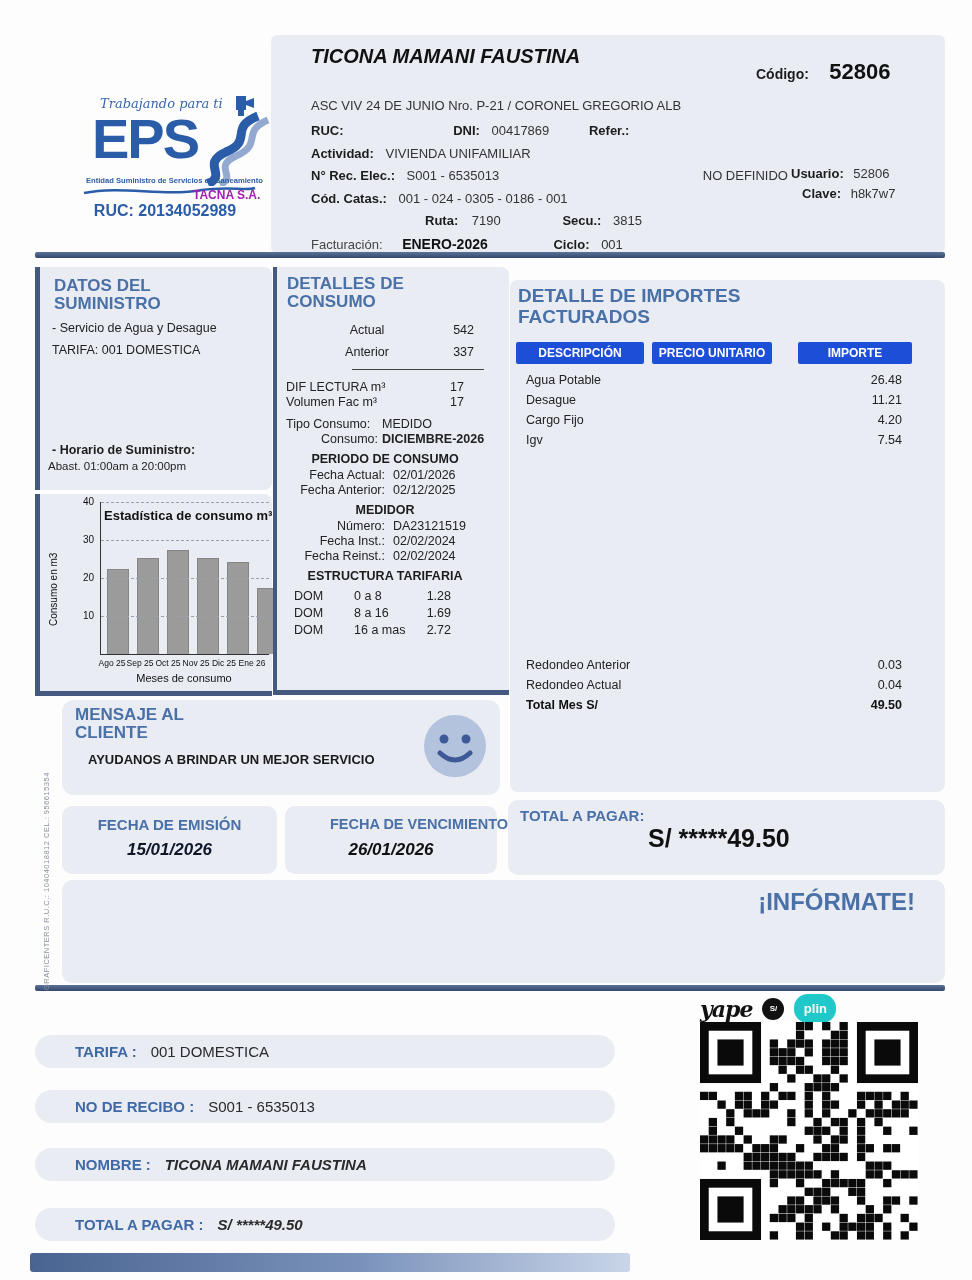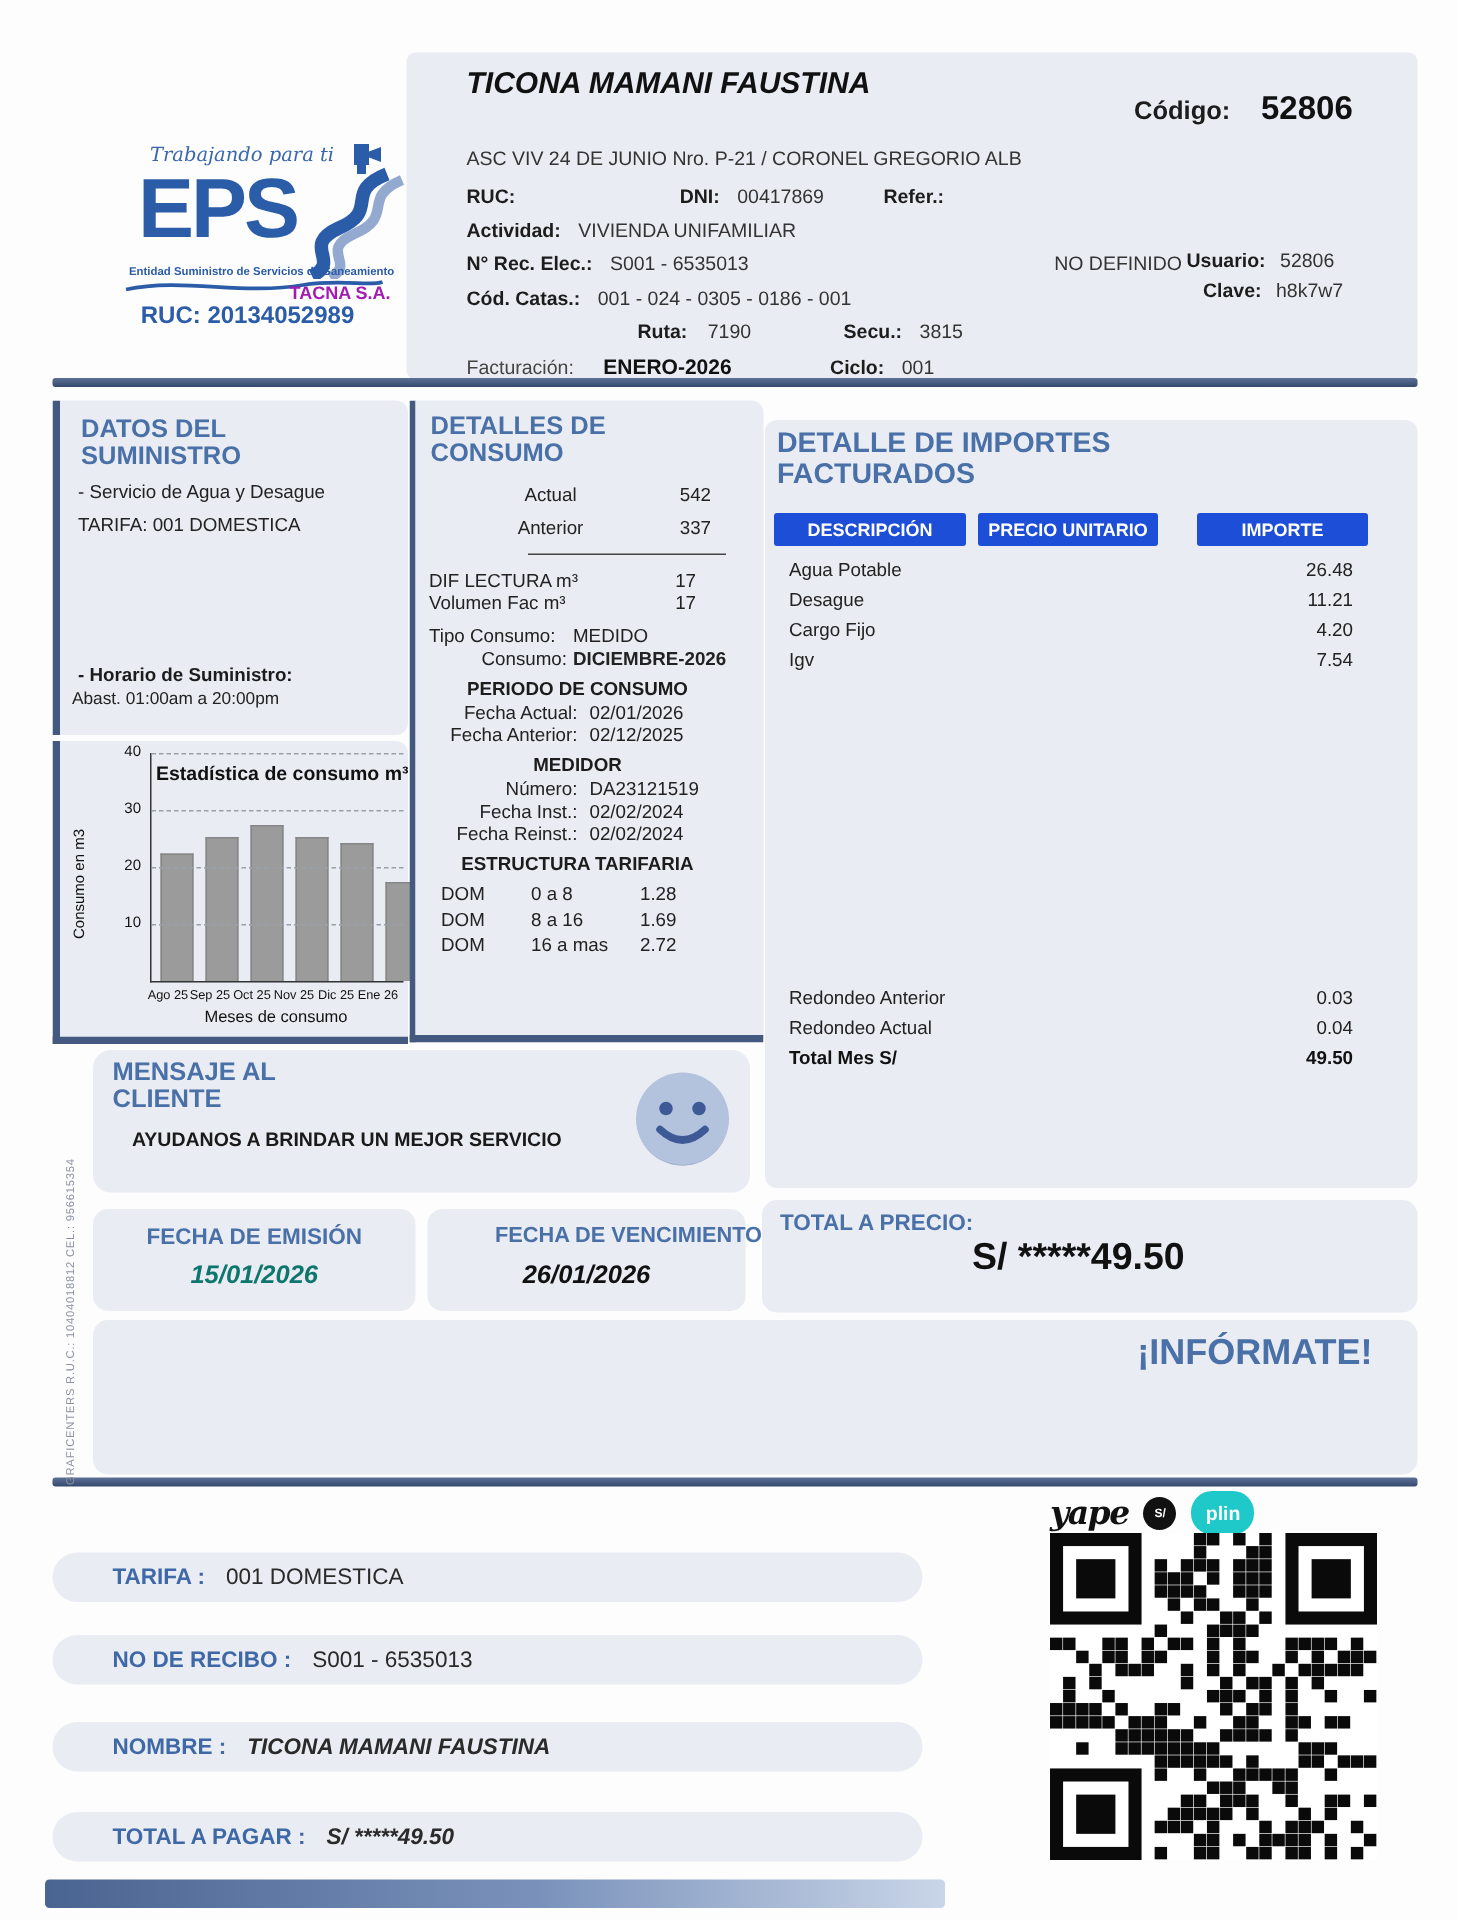--- a/index.html
+++ b/index.html
@@ -57,21 +57,21 @@
     <svg class="abs" style="left:22px;top:97px;" width="175" height="12" viewBox="0 0 175 12">
       <path d="M2,8 C40,0 80,12 120,5 C145,1 165,6 173,3" stroke="#2b5ca8" stroke-width="2.5" fill="none"></path>
     </svg>
     <div class="abs b" style="left:133px;top:100px;font-size:12px;color:#a21caf;">TACNA S.A.</div>
     <div class="abs b" style="left:0;top:114px;width:210px;text-align:center;font-size:16px;color:#2b5ca8;">RUC: 20134052989</div>
   </div>
 
   <div class="box" style="left:271px;top:35px;width:674px;height:218px;">
     <div class="abs b i" style="left:40px;top:10px;font-size:20px;color:#111;">TICONA MAMANI FAUSTINA</div>
     <div class="abs" style="left:485px;top:24px;">
-      <span class="lblb" style="font-size:17px;">Código:</span>
+      <span class="lblb" style="font-size:14px;">Código:</span>
       <span class="b" style="font-size:22px;margin-left:16px;color:#111;">52806</span>
     </div>
     <div class="hline" style="left:40px;top:63px;color:#333;">ASC VIV 24 DE JUNIO Nro. P-21 / CORONEL GREGORIO ALB</div>
     <div class="hline" style="left:40px;top:88px;">
       <span class="lblb">RUC:</span>
       <span class="lblb" style="margin-left:106px;">DNI:</span>
       <span class="val" style="margin-left:8px;">00417869</span>
       <span class="lblb" style="margin-left:36px;">Refer.:</span>
     </div>
     <div class="hline" style="left:40px;top:111px;">
@@ -264,28 +264,28 @@
       <circle cx="33" cy="33" r="31" fill="#b3c2dd"></circle>
       <path d="M33,64 a31,31 0 0,0 28,-18 a31,31 0 0,1 -56,0 a31,31 0 0,0 28,18z" fill="#8ba0c6"></path>
       <circle cx="22" cy="26" r="4.5" fill="#3d5a96"></circle>
       <circle cx="44" cy="26" r="4.5" fill="#3d5a96"></circle>
       <path d="M18,40 q15,14 30,0" stroke="#3d5a96" stroke-width="5" fill="none" stroke-linecap="round"></path>
     </svg>
   </div>
 
   <div class="box" style="left:62px;top:806px;width:215px;height:68px;border-radius:10px;">
     <div class="abs h" style="left:0;top:10px;width:100%;text-align:center;font-size:15px;">FECHA DE EMISIÓN</div>
-    <div class="abs b i" style="left:0;top:34px;width:100%;text-align:center;font-size:17px;color:#0f766e;">15/01/2026</div>
+    <div class="abs b i" style="left:0;top:34px;width:100%;text-align:center;font-size:17px;color:#0f172a;">15/01/2026</div>
   </div>
   <div class="box" style="left:285px;top:806px;width:212px;height:68px;border-radius:10px;">
     <div class="abs h" style="left:0;top:10px;width:100%;text-align:center;font-size:14.5px;padding-left:28px;">FECHA DE VENCIMIENTO</div>
     <div class="abs b i" style="left:0;top:34px;width:100%;text-align:center;font-size:17px;color:#111;">26/01/2026</div>
   </div>
   <div class="box" style="left:508px;top:800px;width:437px;height:75px;border-radius:10px;">
-    <div class="abs h" style="left:12px;top:7px;font-size:15px;">TOTAL A PRECIO:</div>
+    <div class="abs h" style="left:12px;top:7px;font-size:15px;">TOTAL A PAGAR:</div>
     <div class="abs b" style="left:140px;top:24px;font-size:25px;color:#111;">S/ *****49.50</div>
   </div>
 
   <div class="box" style="left:62px;top:880px;width:883px;height:103px;border-radius:10px;">
     <div class="abs h" style="right:30px;top:8px;font-size:24px;">¡INFÓRMATE!</div>
   </div>
 
   <div class="darkbar" style="left:35px;top:985px;width:910px;"></div>
 
   <div class="abs" style="left:700px;top:994px;display:flex;align-items:center;gap:10px;">

